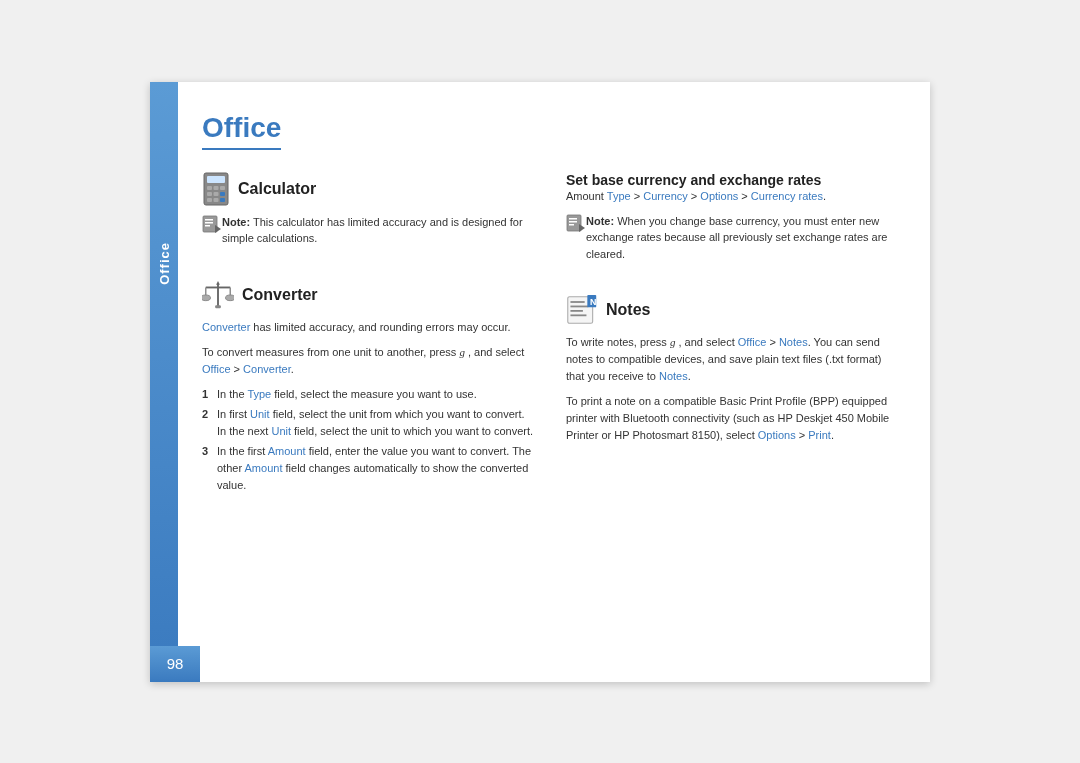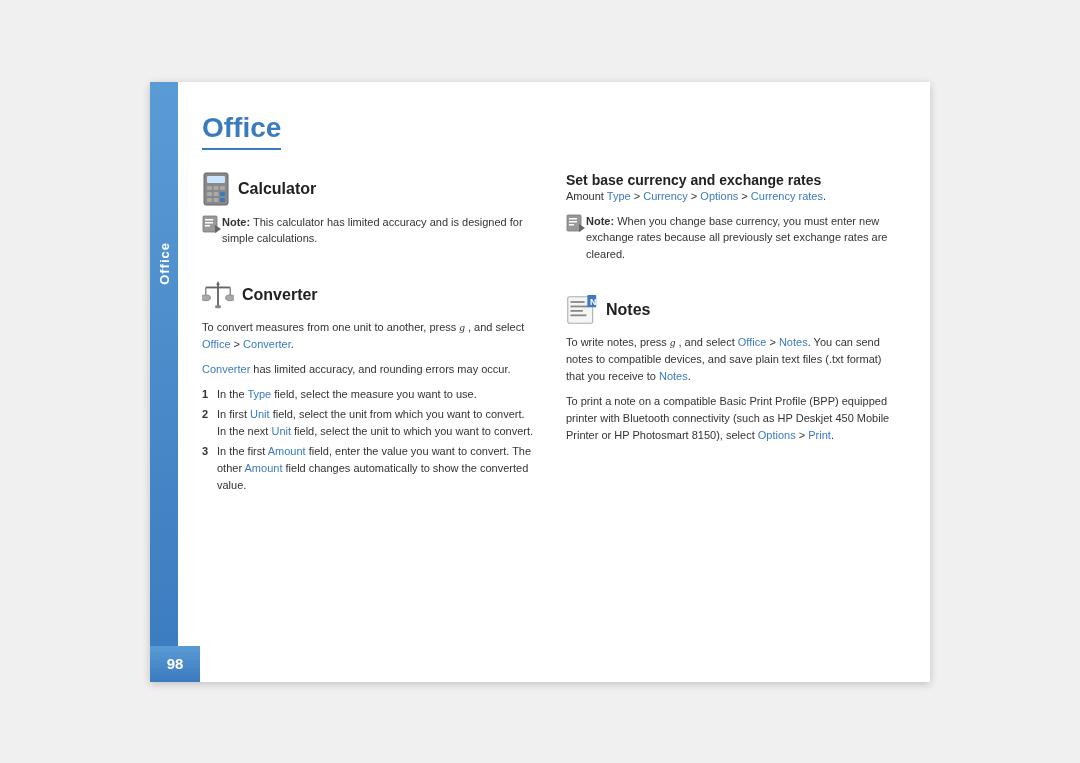--- a/index.html
+++ b/index.html
@@ -43,21 +43,21 @@
       width: 50px;
       height: 36px;
       background: linear-gradient(180deg, #5b9bd5 0%, #3a7abf 100%);
       display: flex;
       align-items: center;
       justify-content: center;
     }
     .page-number {
       color: #fff;
       font-size: 15px;
-      font-weight: bold;
+      font-weight: normal;
     }
     .main-content {
       flex: 1;
       padding: 30px 30px 40px 24px;
     }
     .page-title {
       font-size: 28px;
       color: #3a7abf;
       font-weight: bold;
       margin-bottom: 18px;
@@ -218,25 +218,25 @@
             <line x1="30" y1="8" x2="30" y2="18" stroke="#888" stroke-width="1.5"></line>
             <ellipse cx="4" cy="19" rx="5" ry="3" fill="#aaa" stroke="#888" stroke-width="1"></ellipse>
             <ellipse cx="30" cy="19" rx="5" ry="3" fill="#aaa" stroke="#888" stroke-width="1"></ellipse>
             <rect x="14" y="27" width="6" height="3" rx="1" fill="#888"></rect>
             <polygon points="17,1 15,5 19,5" fill="#666"></polygon>
           </svg>
           <span class="section-title">Converter</span>
         </div>
 
         <p class="body-text">
+          <span class="link">Converter</span><span> has limited accuracy, and rounding errors may occur.</span>
+        </p>
+
+        <p class="body-text">
           <span>To convert measures from one unit to another, press </span><span style="font-style:italic; font-family:serif;">g</span><span> , and select </span><span class="link">Office</span><span> &gt; </span><span class="link">Converter</span><span>.</span>
-        </p>
-
-        <p class="body-text">
-          <span class="link">Converter</span><span> has limited accuracy, and rounding errors may occur.</span>
         </p>
 
         <ol class="numbered-list">
           <li>
             <span class="num">1</span>
             <span>In the <span class="link">Type</span> field, select the measure you want to use.</span>
           </li>
           <li>
             <span class="num">2</span>
             <span>In first <span class="link">Unit</span> field, select the unit from which you want to convert. In the next <span class="link">Unit</span> field, select the unit to which you want to convert.</span>

